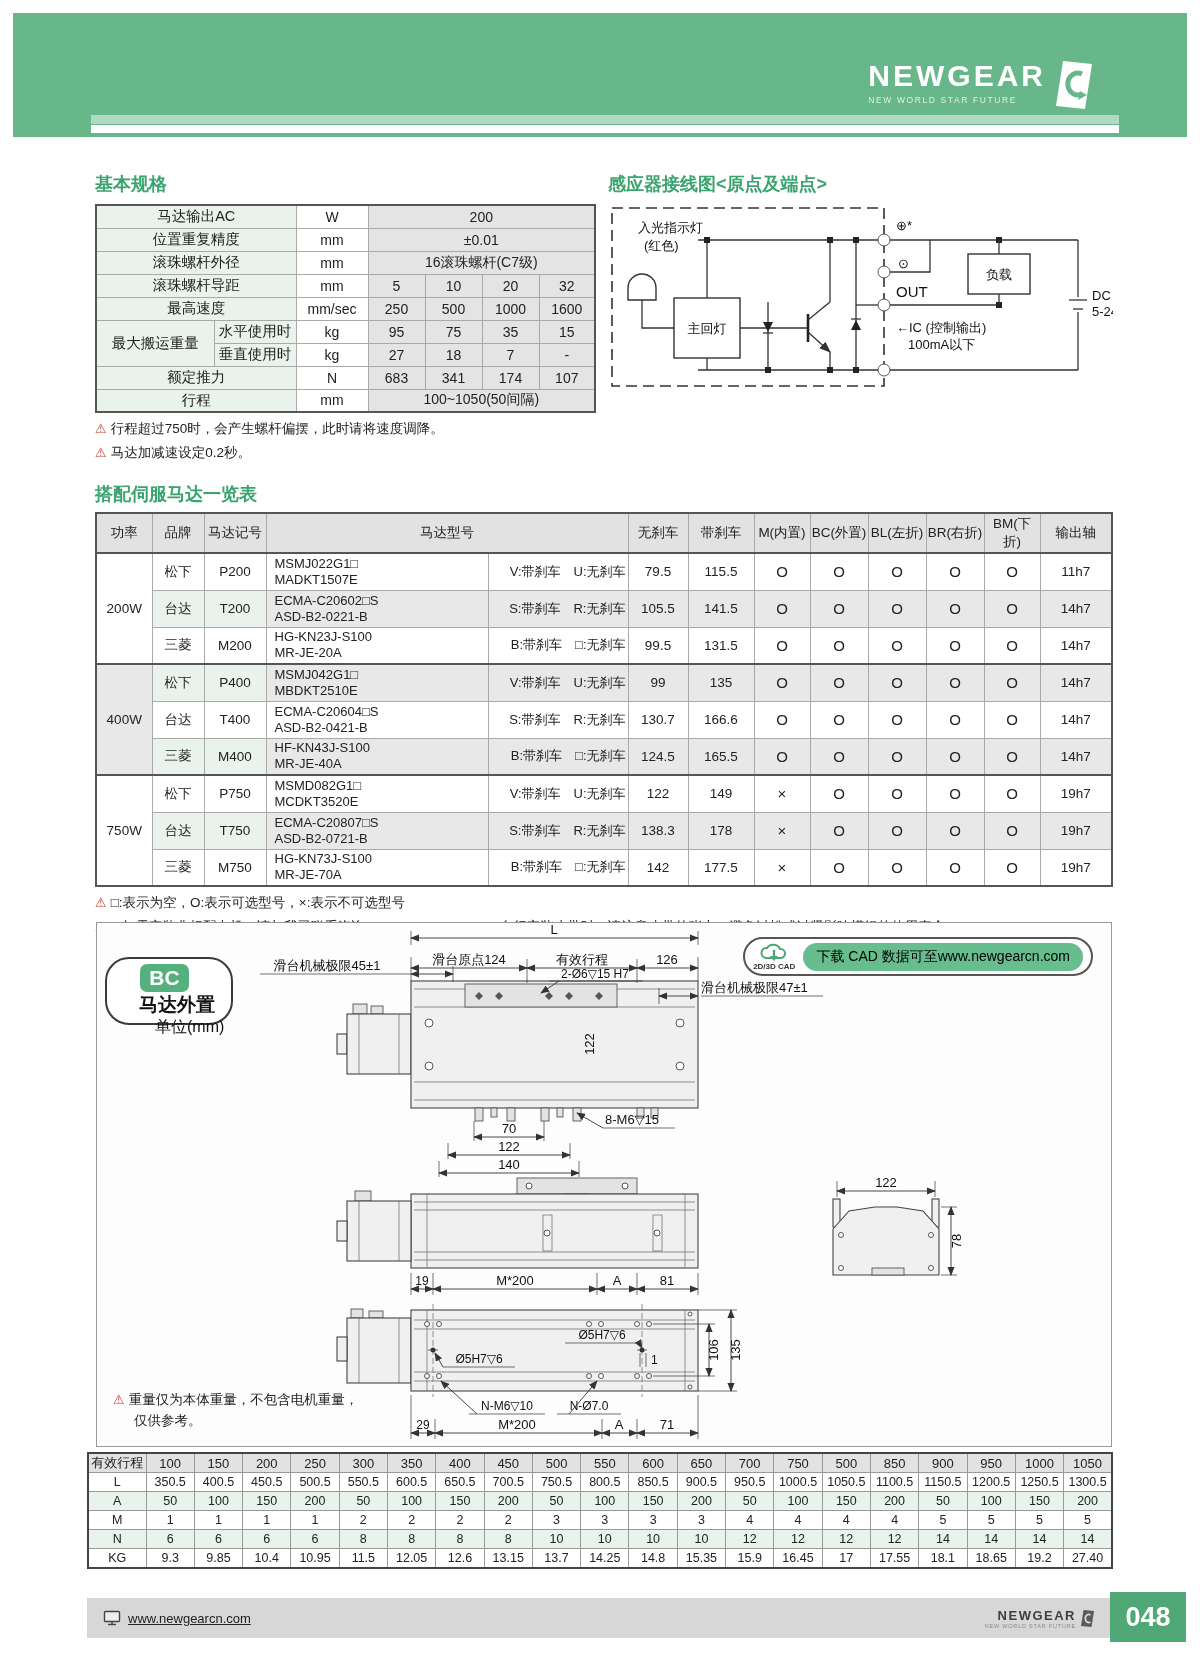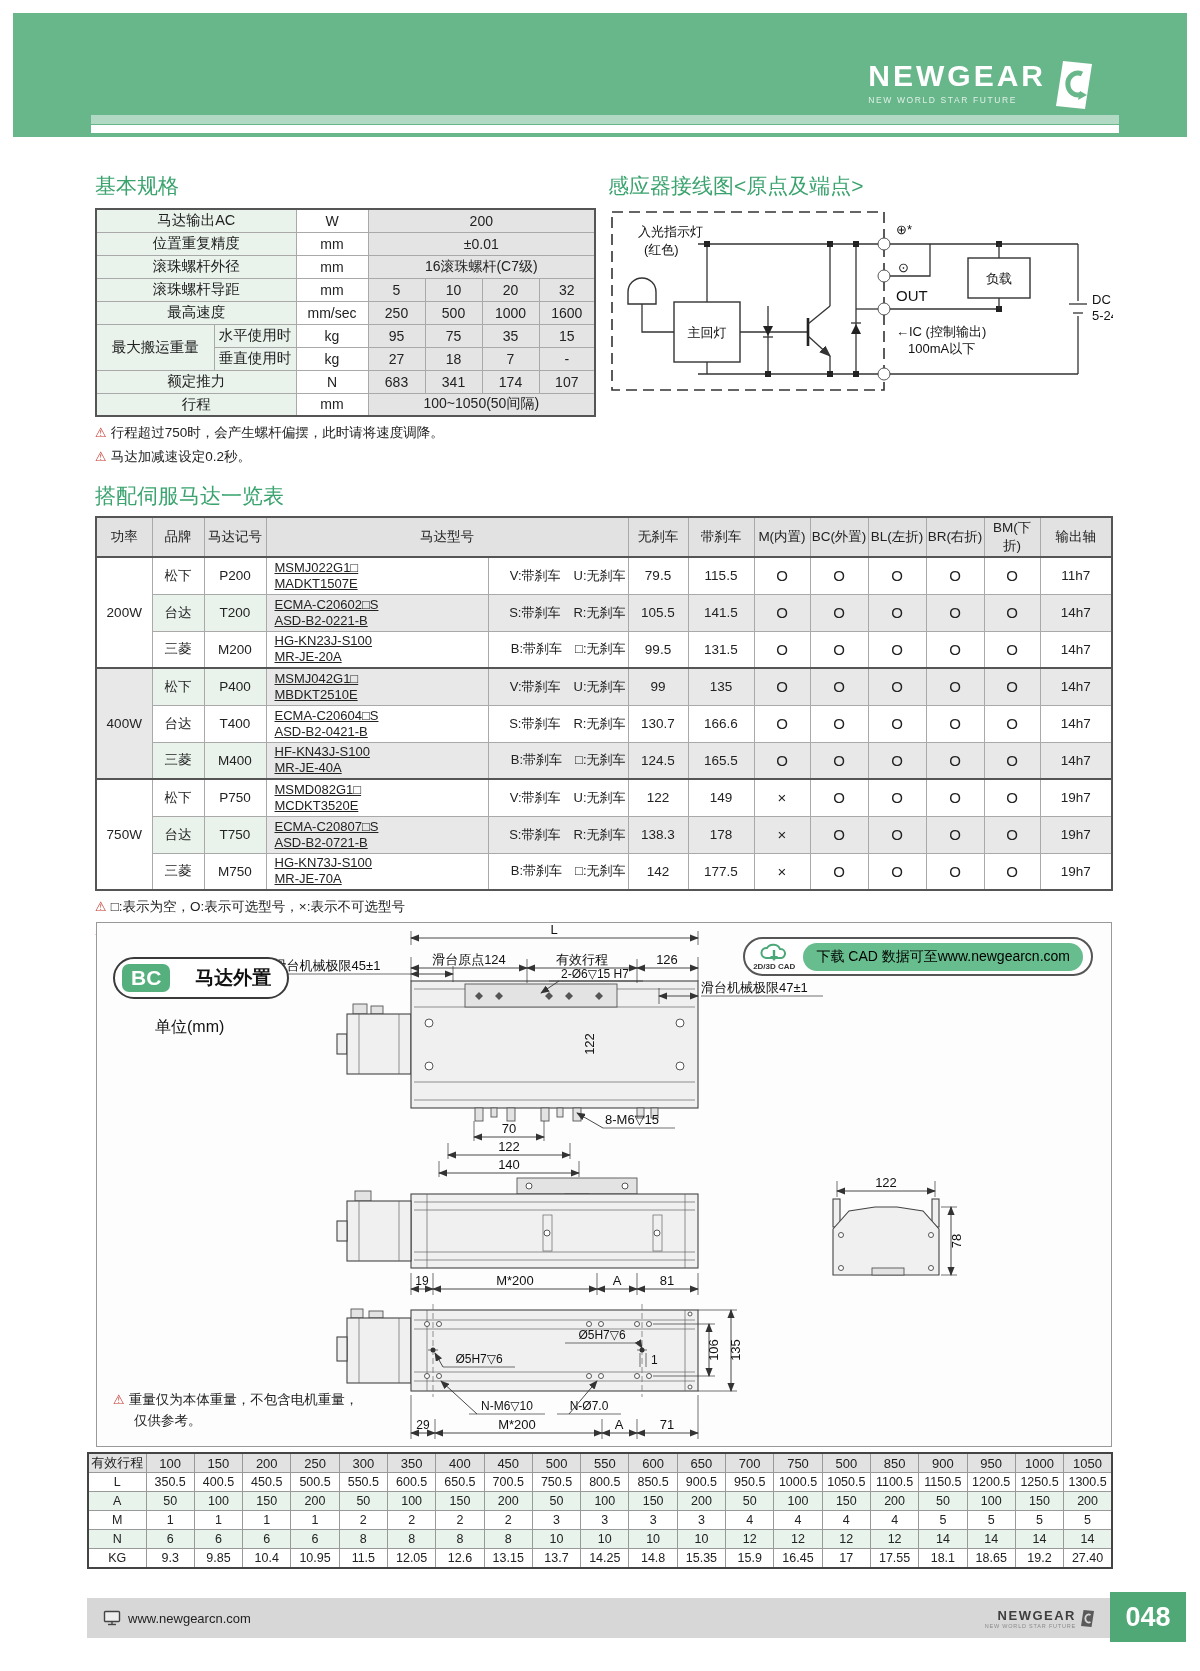--- a/index.html
+++ b/index.html
@@ -8,21 +8,21 @@
 
   
   .banner{position:absolute;left:13px;top:13px;right:13px;height:124px;background:#68b78b;}
   .banner .stripe1{position:absolute;left:78px;right:68px;bottom:13px;height:9px;background:#b2d9c3;}
   .banner .stripe2{position:absolute;left:78px;right:68px;bottom:4px;height:8px;background:#ffffff;}
   .logo{position:absolute;right:95px;top:48px;display:flex;align-items:flex-start;gap:10px;}
   .logo .brand{font-size:30px;font-weight:bold;color:#fff;letter-spacing:3px;line-height:30px;}
   .logo .tagline{font-size:8.5px;color:#dff0e6;letter-spacing:1.6px;margin-top:4px;}
 
   
-  .sec-title{color:#3aa36e;font-weight:normal;font-size:21px;}
+  .sec-title{color:#3aa36e;font-weight:bold;font-size:18px;}
 
   
   table{border-collapse:collapse;padding-left:25px;}
   td,th{box-sizing:border-box;}
 
   .spec{width:499px;border:2px solid #555;margin-top:8px;table-layout:fixed;}
   .spec td{border:1px solid #a9a9a9;height:23px;text-align:center;font-size:14px;padding:0 2px;}
   .spec .lbl{background:#e9f3ec;font-size:14.5px;}
   .spec .unit{background:#fff;}
   .spec .val{background:#e4e4e4;}
@@ -33,21 +33,21 @@
   
   .sensor-tbl{width:470px;border:2px solid #555;margin-top:8px;table-layout:fixed;}
   .sensor-tbl td{border:1px solid #a9a9a9;height:25px;text-align:center;font-size:14px;}
   .sensor-tbl .lbl{background:#e9f3ec;}
   .sensor-tbl .val{background:#e7e7e7;}
 
   
   .motor{width:1016px;border:2px solid #555;margin-top:6px;table-layout:fixed;}
   .motor th{border:1px solid #a9a9a9;background:#e2e2e2;height:26px;font-size:13.5px;font-weight:normal;text-align:center;}
   .motor td{border:1px solid #a9a9a9;height:37px;font-size:13.5px;text-align:center;padding:0 2px;}
-  .motor td.model{text-align:left;padding-left:8px;font-size:13px;line-height:16px;text-decoration:underline;}
+  .motor td.model{text-align:left;padding-left:8px;font-size:13px;line-height:16px;}
   .motor td.brake{text-align:right;padding-left:8px;font-size:13px;}
   .motor tr.shaded td{background:#e8e8e8;}
   .motor tr.shaded td.brand,.motor tr.shaded td.code{background:#e9f3ec;}
   .motor tr.gstart td{border-top:2px solid #555;}
   .motor td.sym{font-size:15px;}
 
   
   .stroke{width:1026px;border:2px solid #444;table-layout:fixed;}
   .stroke td{border:1px solid #999;height:19px;text-align:center;font-size:12.5px;padding:0;}
   .stroke tr.sthead td{background:#e2e2e2;font-size:13px;}
@@ -59,22 +59,22 @@
   #sensor-sec{left:608px;top:172px;width:505px;}
   #motor-sec{left:95px;top:482px;width:1052px;}
   #drawing-box{left:96px;top:922px;width:1014px;height:523px;border:1px solid #999;background:#fdfdfd;}
   #stroke-sec{left:87px;top:1452px;width:1026px;}
   #footer-bar{left:87px;top:1598px;width:1023px;height:40px;background:#d7d7d7;
               display:flex;align-items:center;justify-content:space-between;padding:0 16px;box-sizing:border-box;}
   #page-box{left:1110px;top:1592px;width:76px;height:50px;background:#4fa876;color:#fff;
             display:flex;align-items:center;justify-content:center;font-size:27px;font-weight:bold;}
 
   
-  .bc-badge{position:absolute;left:16px;top:34px;display:inline-flex;align-items:center;
-            border:2.5px solid #3a3a3a;border-radius:24px;padding:5px 16px 5px 7px;background:#fff;}
+  .bc-badge{position:absolute;left:8px;top:34px;display:inline-flex;align-items:center;
+            border:2.5px solid #3a3a3a;border-radius:24px;padding:5px 16px 5px 7px;background:#fff;flex-direction:column;}
   .bc-chip{background:#56b07e;color:#fff;font-weight:bold;font-size:21px;padding:2px 9px;border-radius:7px;}
   .bc-label{font-size:19px;font-weight:bold;margin-left:25px;color:#111;}
   .unit-label{position:absolute;left:58px;top:94px;font-size:16px;color:#111;}
   .cad-pill{position:absolute;right:18px;top:14px;display:flex;align-items:center;gap:8px;
             border:2px solid #555;border-radius:22px;padding:3px 8px;background:#fff;}
   .cad-icon-wrap{display:flex;flex-direction:column;align-items:center;line-height:9px;}
   .cad-icon-label{font-size:8px;font-weight:bold;color:#333;}
   .cad-note{background:#67bd8d;color:#000000;font-size:14px;padding:5px 13px;border-radius:15px;white-space:nowrap;}
   .weight-note{position:absolute;left:16px;top:466px;font-size:13.5px;line-height:21px;color:#222;}
 
@@ -867,21 +867,21 @@
     </table>
   </div>
 
   <div class="abs" id="footer-bar">
     <span style="display:flex;align-items:center;gap:7px">
       <svg width="18" height="16" viewBox="0 0 18 16">
         <rect x="1.5" y="1.5" width="15" height="10" rx="1" fill="#eee" stroke="#444" stroke-width="1.4"></rect>
         <line x1="9" y1="11.5" x2="9" y2="14" stroke="#444" stroke-width="1.4"></line>
         <line x1="5" y1="14.5" x2="13" y2="14.5" stroke="#444" stroke-width="1.4"></line>
       </svg>
-      <a style="font-size:13px;color:#222;">www.newgearcn.com</a>
+      <a style="font-size:13px;color:#222;text-decoration:underline">www.newgearcn.com</a>
     </span>
     <span style="display:flex;align-items:center;gap:5px">
       <span style="text-align:right">
         <div style="font-size:13px;font-weight:bold;color:#3f3f3f;letter-spacing:1.5px">NEWGEAR</div>
         <div style="font-size:5.5px;color:#8a8a8a;letter-spacing:0.8px">NEW WORLD STAR FUTURE</div>
       </span>
       <svg width="13" height="17" viewBox="0 0 13 17">
         <polygon points="2.5,0 13,1 10.5,17 0,16" fill="#5a5a5a"></polygon>
         <path d="M9.5 5 A3.5 4 0 1 0 9.5 12" fill="none" stroke="#d7d7d7" stroke-width="1.8"></path>
       </svg>

